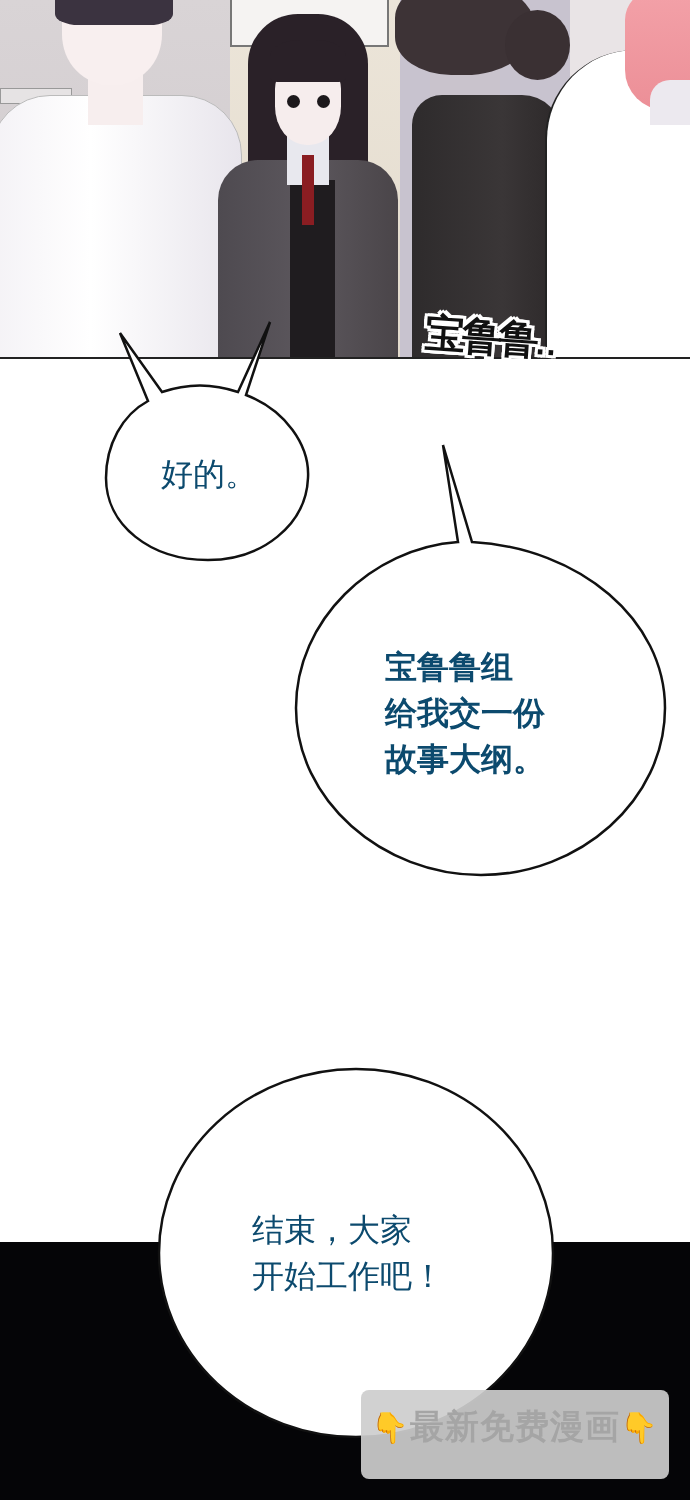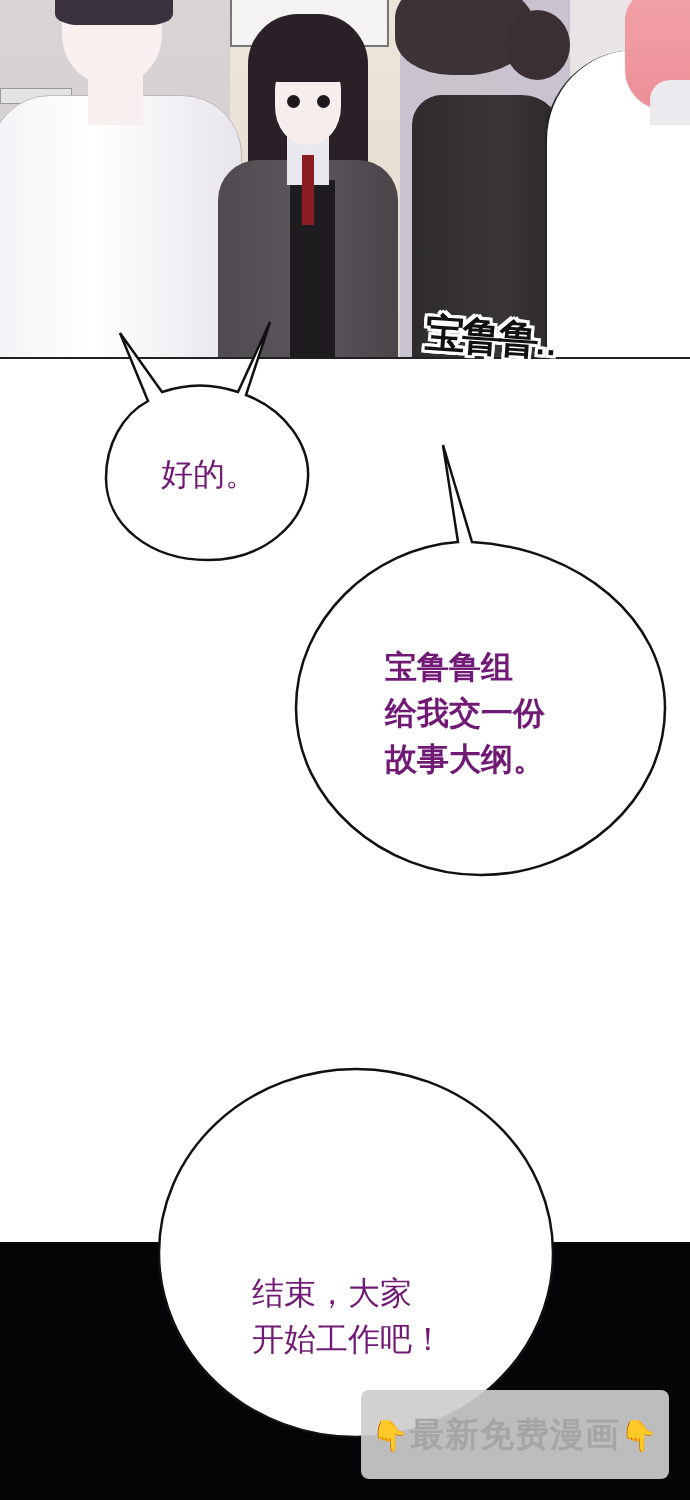--- a/index.html
+++ b/index.html
@@ -34,27 +34,27 @@
     .pink-coat { position: absolute; left: 545px; top: 50px; width: 160px; height: 320px; background: #ffffff; border-radius: 90px 0 0 0; border-left: 2px solid #222; }
     .pink-hair { position: absolute; left: 625px; top: -10px; width: 70px; height: 120px; background: linear-gradient(180deg,#f3a1a8 0%,#ec8f97 100%); border-radius: 30px 0 0 40px; }
     .pink-collar { position: absolute; left: 650px; top: 80px; width: 50px; height: 45px; background: #ece9ef; border-radius: 20px 0 0 0; }
     
     .sfx { position: absolute; left: 425px; top: 310px; font-family: "DejaVu Sans", sans-serif; font-weight: bold; font-size: 40px; color: #111; letter-spacing: -3px; transform: rotate(4deg); text-shadow: -3px -3px 0 #fff, 3px -3px 0 #fff, -3px 3px 0 #fff, 3px 3px 0 #fff, 0 3px 0 #fff, 0 -3px 0 #fff, 3px 0 0 #fff, -3px 0 0 #fff; z-index: 5; }
     .sfx-dots { font-size: 26px; letter-spacing: 1px; }
     
     .panel-bottom { position: absolute; left: 0; top: 1242px; width: 690px; height: 258px; background: #050507; }
     
     .bubble-svg { position: absolute; left: 0; top: 0; width: 690px; height: 1500px; pointer-events: none; }
-    .bubble-text { position: absolute; font-family: "DejaVu Sans", sans-serif; color: #701a75; font-size: 32px; line-height: 46px; white-space: pre; }
+    .bubble-text { position: absolute; font-family: "DejaVu Sans", sans-serif; color: #0c4a6e; font-size: 32px; line-height: 46px; white-space: pre; }
     .b1-text { left: 161px; top: 451px; }
     .b2-text { left: 385px; top: 644px; font-weight: bold; }
-    .b3-text { left: 252px; top: 1270px; }
+    .b3-text { left: 252px; top: 1207px; }
     
     .watermark { position: absolute; left: 361px; top: 1390px; width: 308px; height: 89px; background: rgba(205,205,205,0.92); border-radius: 8px; text-align: center; }
-    .wm-line1 { position: absolute; left: 0; top: 22px; width: 100%; font-size: 34px; font-weight: bold; color: #a5a5a5; letter-spacing: 1px; }
+    .wm-line1 { position: absolute; left: 0; top: 14px; width: 100%; font-size: 34px; font-weight: bold; color: #a5a5a5; letter-spacing: 1px; }
     .wm-line2 { position: absolute; left: 0; top: 46px; width: 100%; font-size: 32px; color: #a5a5a5; font-family: "Liberation Sans", sans-serif; }
     .hand { color: #e7a51f; font-size: 30px; }
   </style>
 </head>
 <body>
 
 <div class="panel-top">
   <div class="bg-wall-left"></div>
   <div class="bg-wall-mid"></div>
   <div class="bg-wall-right"></div>

